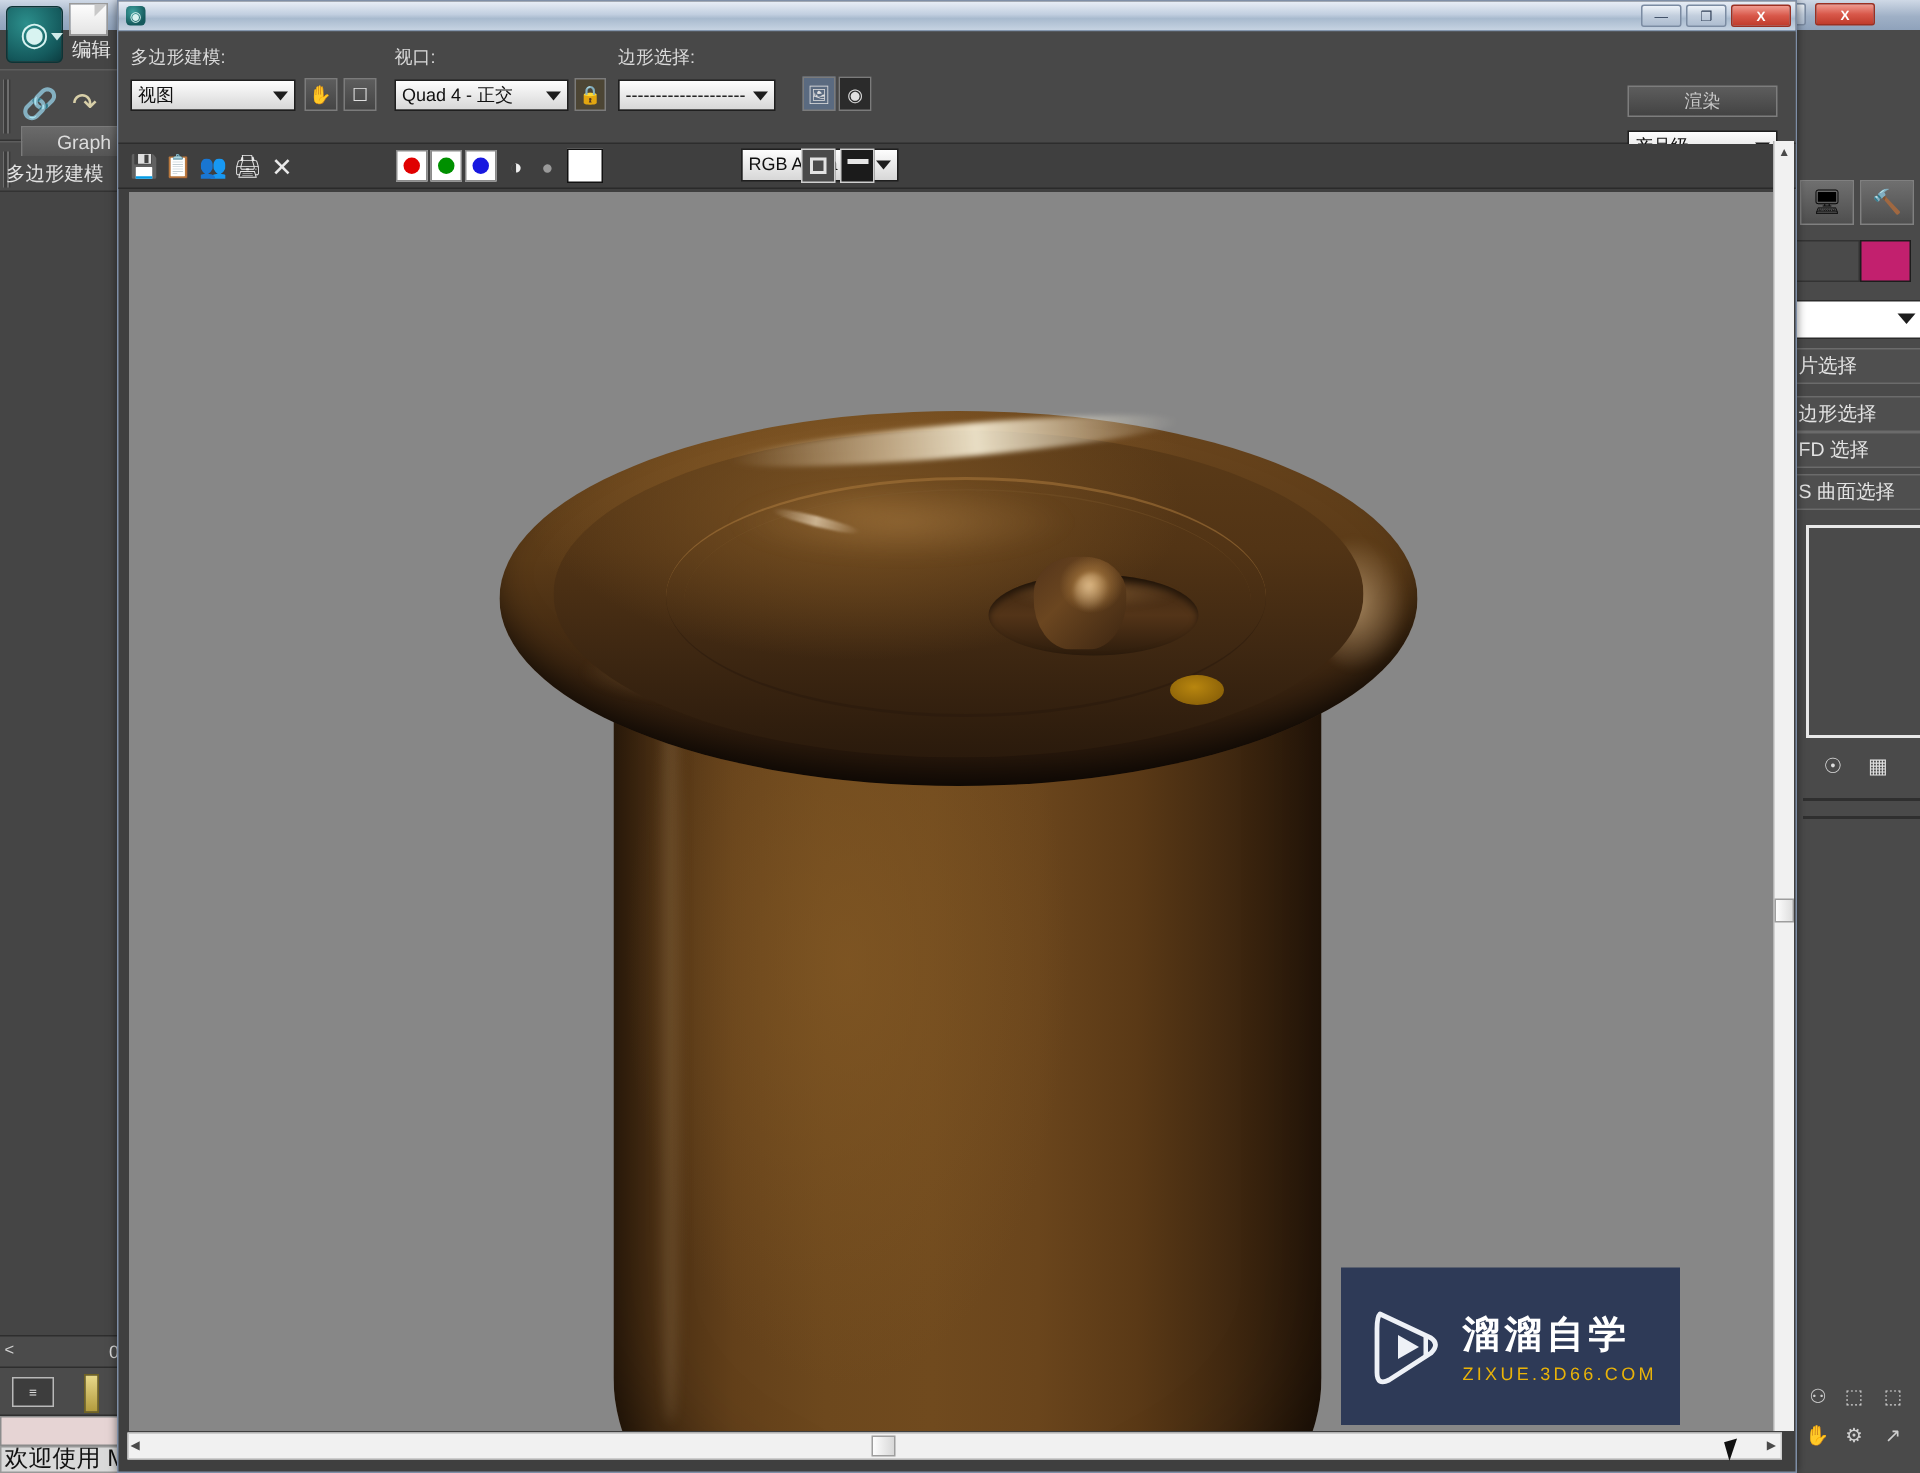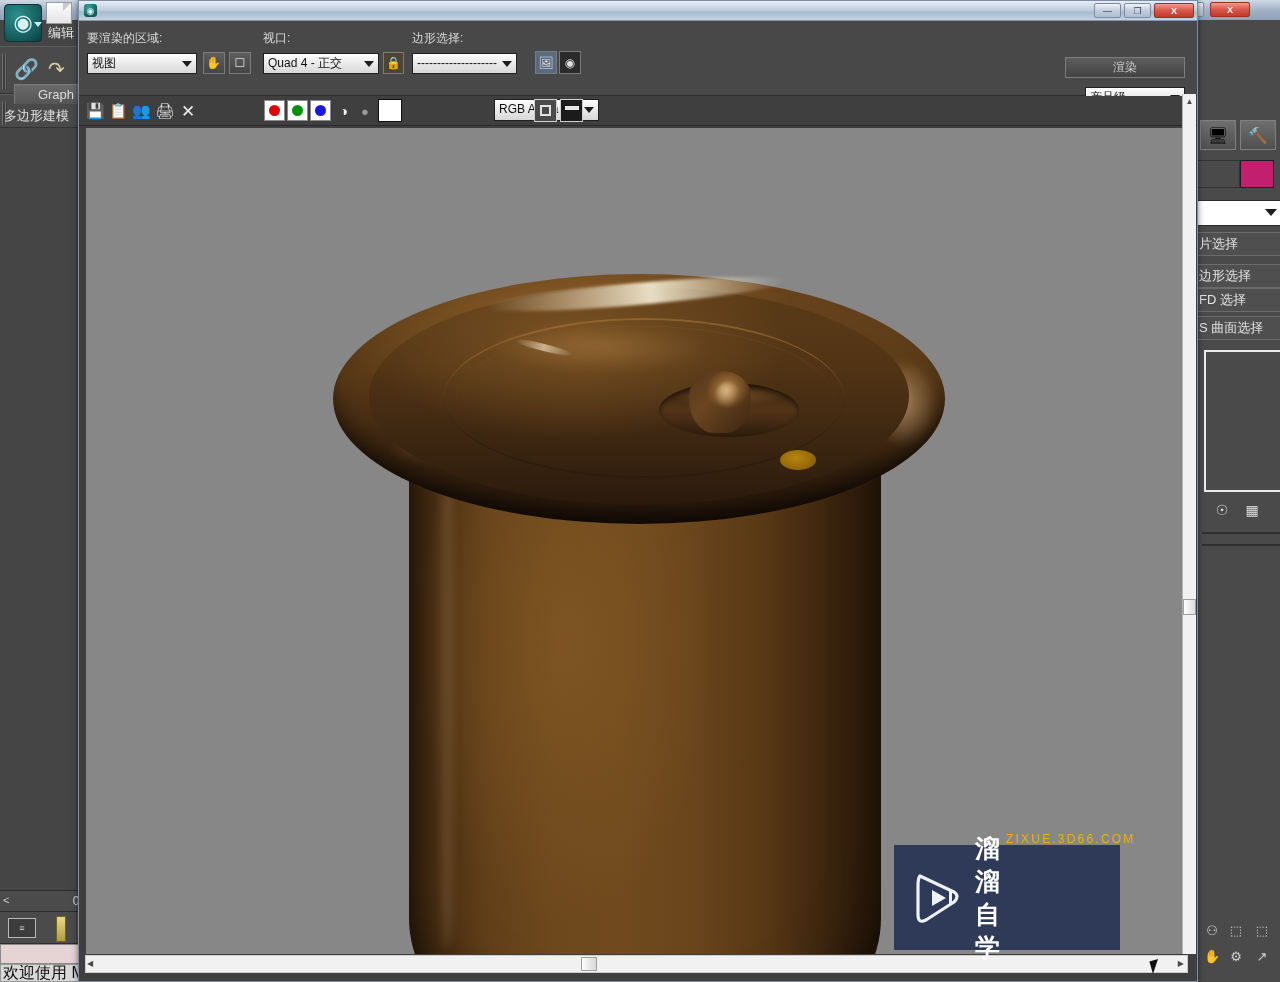--- a/index.html
+++ b/index.html
@@ -211,21 +211,21 @@
     border-top:6px solid #1d1d1d;
   }
 
   .sqbtn {
     position:absolute; background:linear-gradient(#5d5d5d,#454545);
     border:1px solid #7b7b7b; display:flex; align-items:center;
     justify-content:center; color:#e0e0e0; font-size:12px;
   }
 
   #render-button {
-    position:absolute; right:12px; top:36px; width:120px; height:21px;
+    position:absolute; right:12px; top:36px; width:100px; height:21px;
     background:linear-gradient(#5d5d5d,#434343); border:1px solid #7d7d7d;
     color:#c9c9c9; font-size:12px; display:flex; align-items:center; justify-content:center;
   }
   #quality-combo { right:12px; top:66px; width:100px; height:20px; }
 
   #rfw-toolbar {
     position:absolute; left:0; top:95px; width:100%; height:30px;
     background:#3f3f3f; border-bottom:1px solid #2a2a2a;
   }
   .tbic {
@@ -399,21 +399,21 @@
     background:radial-gradient(ellipse at 45% 40%, #b8860f, #8c6208 75%);
   }
 
   
   #watermark {
     position:absolute; left:894px; top:845px; width:226px; height:105px;
     background:#2e3a57;
     display:flex; align-items:center; padding-left:14px; gap:11px;
   }
   #wm-logo { width:56px; height:56px; flex:none; position:relative; }
-  #wm-text { display:flex; gap:3px; }
+  #wm-text { display:flex; flex-direction:column; gap:3px; }
   #wm-title { color:#ffffff; font-size:25px; letter-spacing:3px; font-weight:bold; }
   #wm-sub { color:#eab308; font-size:12px; letter-spacing:2.2px; }
 
   #cursor {
     position:absolute; left:1151px; top:960px; width:0; height:0;
     border-left:9px solid #111; border-bottom:13px solid transparent;
     transform:rotate(-16deg);
   }
 </style>
 </head>
@@ -500,21 +500,21 @@
   <div id="rfw-titlebar">
     <div id="rfw-icon">◉</div>
     <div id="rfw-wincontrols">
       <div class="winbtn" style="position:relative; top:0;">—</div>
       <div class="winbtn" style="position:relative; top:0;">❐</div>
       <div class="winbtn close" style="position:relative; top:0;">X</div>
     </div>
   </div>
 
   <div id="rfw-panel">
-    <div class="fld-label" style="left:8px; top:9px;">要渲染的区域:</div>
+    <div class="fld-label" style="left:8px; top:9px;">多边形建模:</div>
     <div class="combo" style="left:8px; top:32px; width:110px; height:21px;">
       <span>视图</span>
       <span class="arrow"></span>
     </div>
     <div class="sqbtn" style="left:124px; top:31px; width:22px; height:22px;">✋</div>
     <div class="sqbtn" style="left:150px; top:31px; width:22px; height:22px;">☐</div>
 
     <div class="fld-label" style="left:184px; top:9px;">视口:</div>
     <div class="combo" style="left:184px; top:32px; width:116px; height:21px;">
       <span>Quad 4 - 正交</span>

